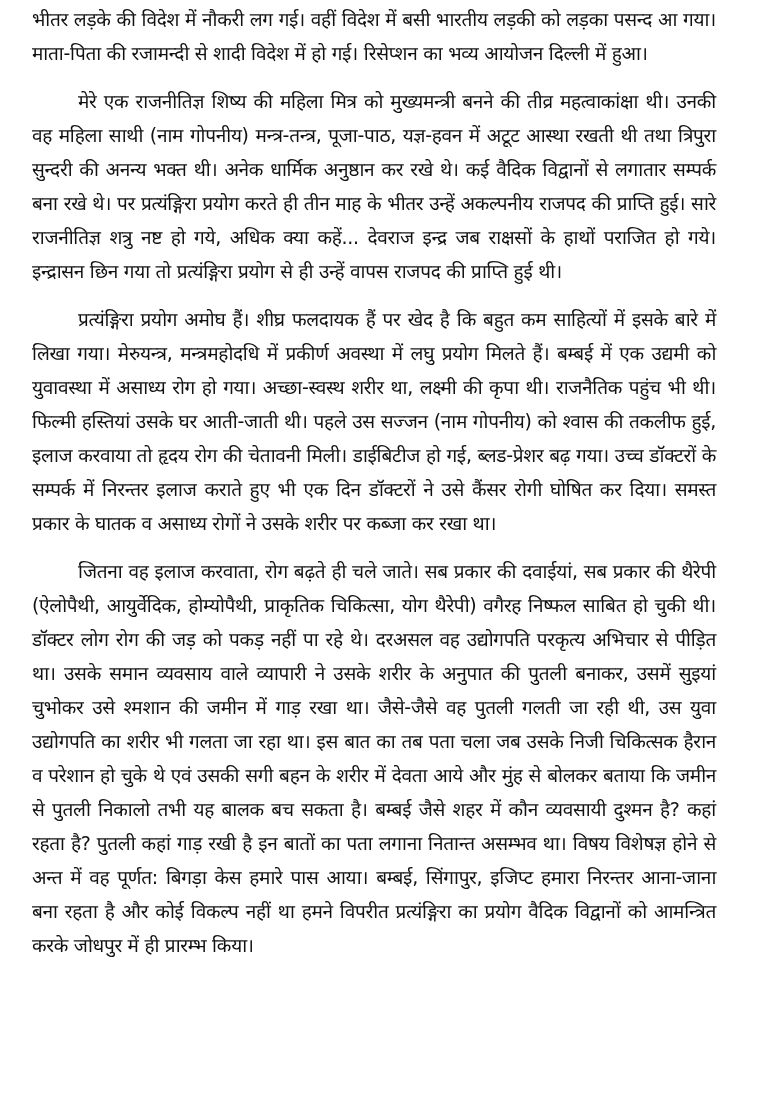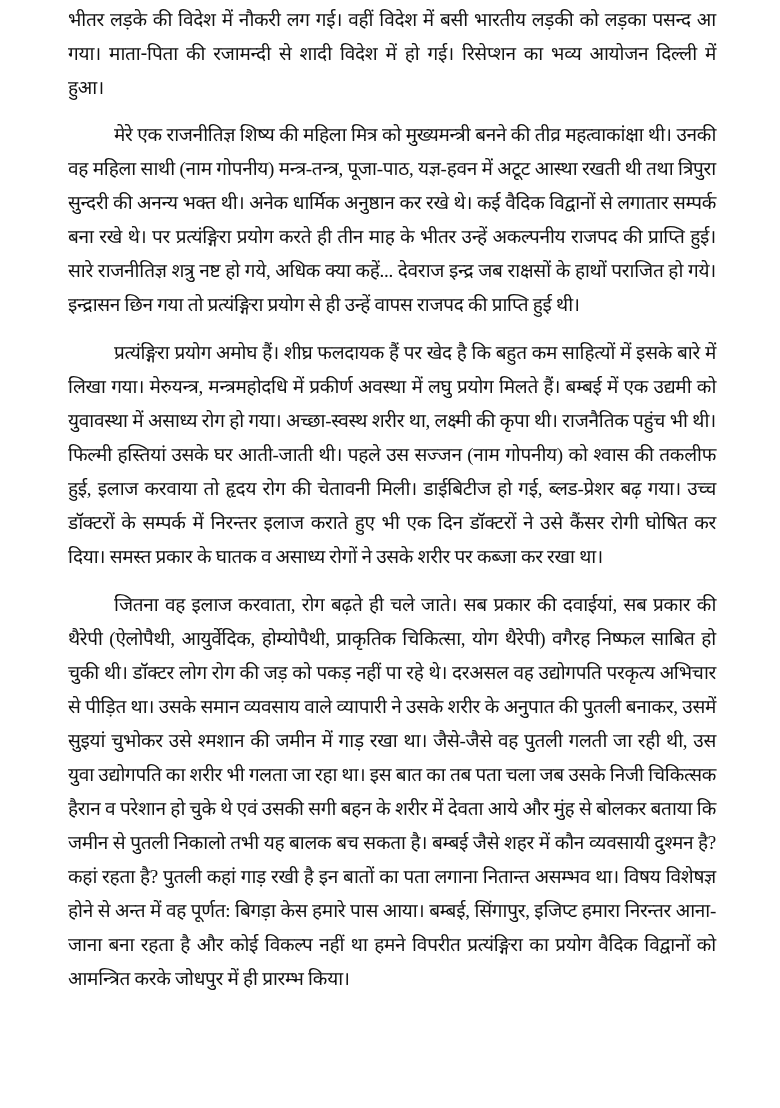--- a/index.html
+++ b/index.html
@@ -5,31 +5,31 @@
   html, body { margin: 0; padding: 0; background: #ffffff; }
   body {
     width: 780px; height: 1108px; overflow: hidden;
     font-family: "DejaVu Sans", "Liberation Sans", sans-serif;
     color: #111111;
   }
   .page {
     position: relative;
     width: 780px; height: 1108px;
     box-sizing: border-box;
-    padding: 2px 64px 0 68px;
+    padding: 2px 64px 0 32px;
   }
   .para {
     margin: 0;
     font-size: 19px;
     line-height: 34px;
     text-align: justify;
     text-align-last: left;
     letter-spacing: -0.3px;
   }
-  .para.indent { text-indent: 46px; font-family: Liberation Serif, serif; }
+  .para.indent { text-indent: 46px; }
   .gap { height: 14px; }
 </style>
 </head>
 <body>
 
 <div class="page">
   <p class="para">भीतर लड़के की विदेश में नौकरी लग गई। वहीं विदेश में बसी भारतीय लड़की को लड़का पसन्द आ गया। माता-पिता की रजामन्दी से शादी विदेश में हो गई। रिसेप्शन का भव्य आयोजन दिल्ली में हुआ।</p>
   <div class="gap"></div>
   <p class="para indent">मेरे एक राजनीतिज्ञ शिष्य की महिला मित्र को मुख्यमन्त्री बनने की तीव्र महत्वाकांक्षा थी। उनकी वह महिला साथी (नाम गोपनीय) मन्त्र-तन्त्र, पूजा-पाठ, यज्ञ-हवन में अटूट आस्था रखती थी तथा त्रिपुरा सुन्दरी की अनन्य भक्त थी। अनेक धार्मिक अनुष्ठान कर रखे थे। कई वैदिक विद्वानों से लगातार सम्पर्क बना रखे थे। पर प्रत्यंङ्गिरा प्रयोग करते ही तीन माह के भीतर उन्हें अकल्पनीय राजपद की प्राप्ति हुई। सारे राजनीतिज्ञ शत्रु नष्ट हो गये, अधिक क्या कहें... देवराज इन्द्र जब राक्षसों के हाथों पराजित हो गये। इन्द्रासन छिन गया तो प्रत्यंङ्गिरा प्रयोग से ही उन्हें वापस राजपद की प्राप्ति हुई थी।</p>
   <div class="gap"></div>

